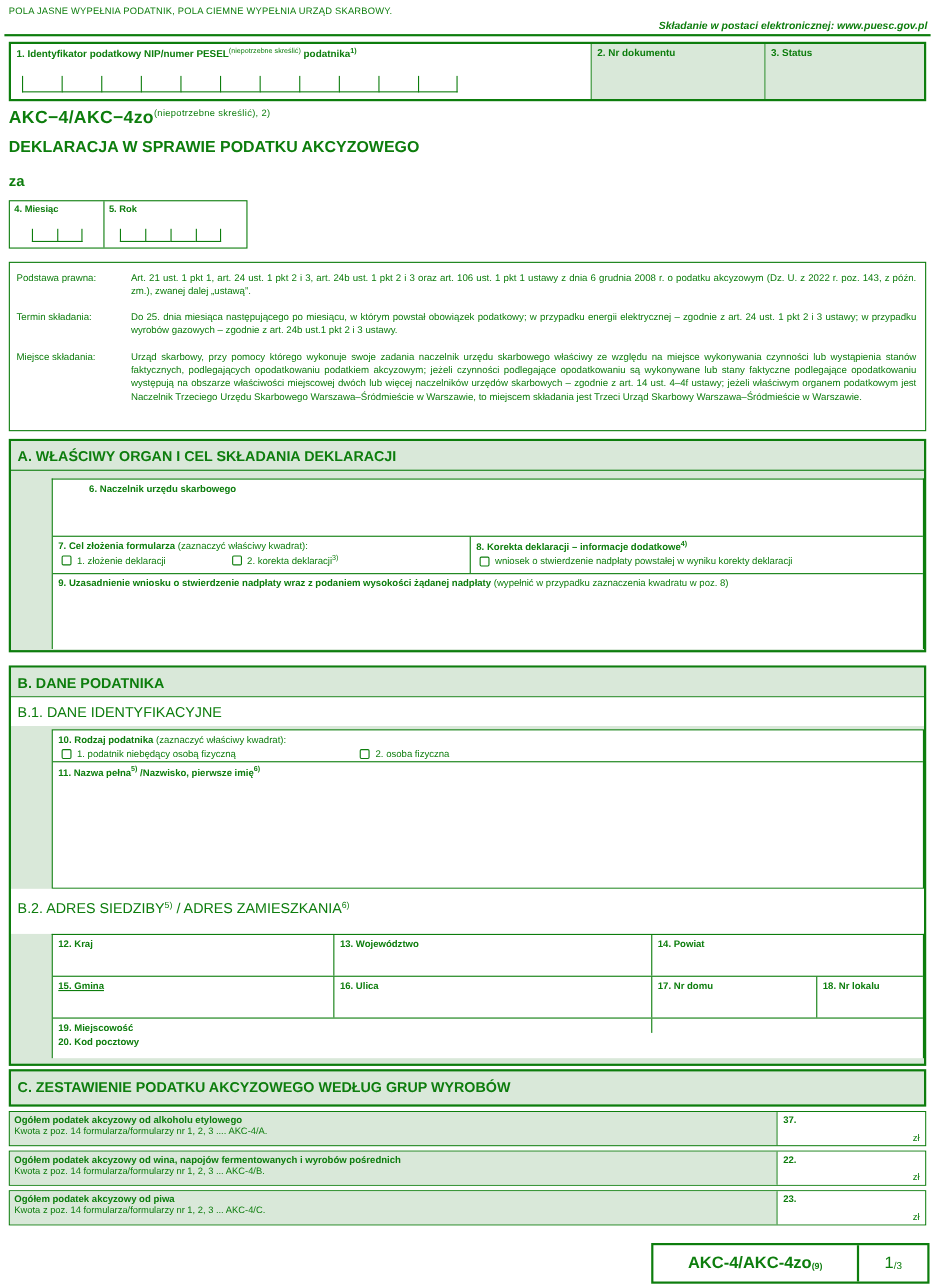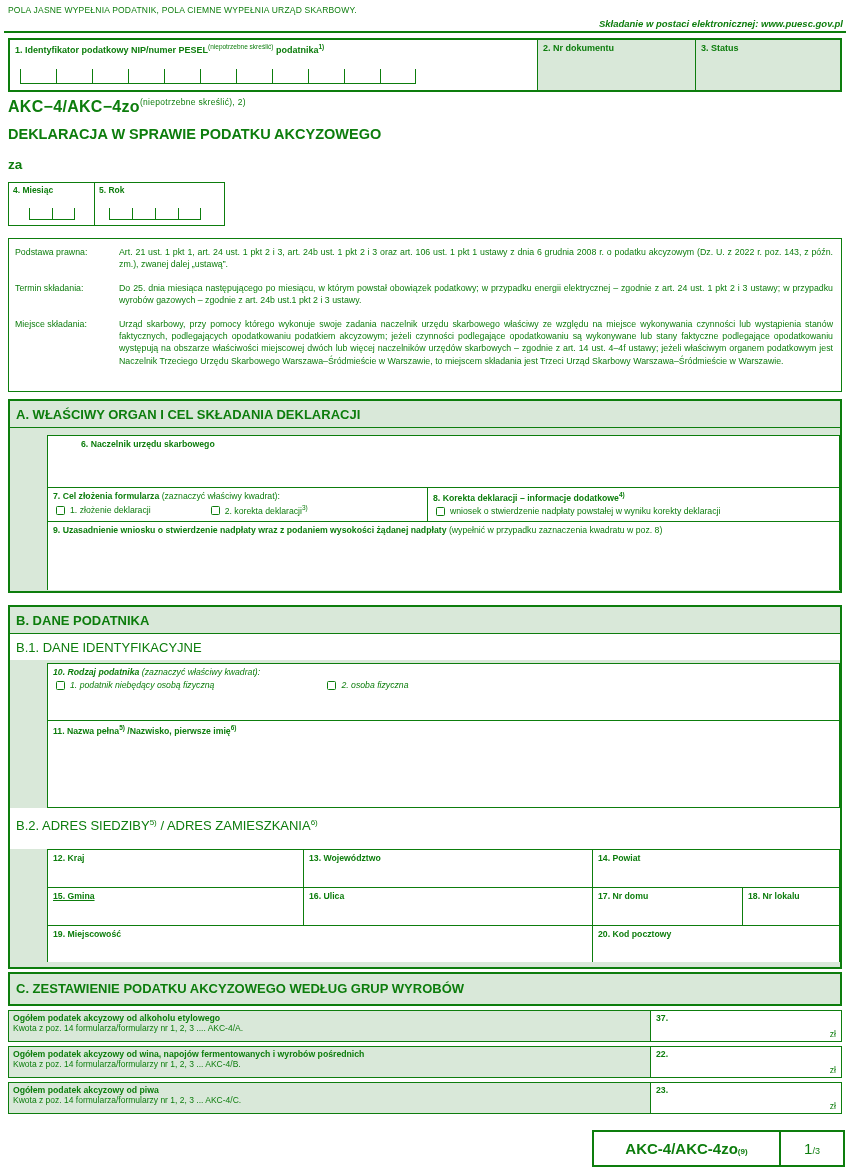--- a/index.html
+++ b/index.html
@@ -75,40 +75,40 @@
   .opt-line{display:flex;align-items:center;font-size:8.7px;padding:3px 0 0 8px;}
   .cbx{display:inline-block;width:9px;height:9px;border:1.4px solid var(--green);border-radius:1.5px;margin-right:5px;flex:none;}
   .opt2-f7{margin-left:60px;}
   .opt2-f10{margin-left:113px;}
   .row-f9{height:69px;}
 
   
   .sec-b{top:605px;height:364px;}
   .bodyb{background:var(--lgreen);}
   .box-f1011{margin-top:3px;height:145px;}
-  .row-f10{height:57px;border-bottom:1.5px solid var(--green);font-style:italic;}
+  .row-f10{height:29px;border-bottom:1.5px solid var(--green);}
   .row-f11{height:100px;}
   .band-b2{background:#fff;padding:10px 0 0 6px;height:41px;font-size:13px;}
   .band-b2 sup{font-size:8px;font-weight:normal;vertical-align:5px;}
 
   .addr-grid{margin-left:37px;background:#fff;border:1.5px solid var(--green);border-bottom:none;}
   .addr-row{display:flex;border-bottom:1.5px solid var(--green);}
   .addr-row:last-child{border-bottom:none;}
   .addr-cell{border-right:1.5px solid var(--green);}
   .addr-cell:last-child{border-right:none;}
-  .r1{height:38px;} .r2{height:38px;} .r3{height:36px;}
+  .r1{height:38px;} .r2{height:38px;} .r3{height:36px;flex-direction:column;}
   .w-kraj{width:256px;} .w-woj{width:289px;} .w-powiat{flex:1;}
   .w-gmina{width:256px;text-decoration:underline;} .w-ulica{width:289px;} .w-nrdomu{width:150px;} .w-nrlok{flex:1;}
   .w-miejsc{width:545px;} .w-kod{flex:1;}
 
   
   .sec-c-band{position:absolute;left:8px;top:972px;width:834px;height:34px;border:2px solid var(--green);background:var(--lgreen);font-size:13px;font-weight:bold;padding:7px 0 0 6px;}
   .c-row{position:absolute;left:8px;width:834px;height:32px;border:1.5px solid var(--green);display:flex;}
   .c-row-1{top:1010px;} .c-row-2{top:1046px;} .c-row-3{top:1082px;}
-  .c-title{width:642px;background:var(--lgreen);border-right:1.5px solid var(--green);padding:2px 16px 0 4px;}
+  .c-title{width:698px;background:var(--lgreen);border-right:1.5px solid var(--green);padding:2px 16px 0 4px;}
   .c-title .t{font-size:8.7px;font-weight:bold;}
   .c-title .n{font-size:8.5px;}
   .c-amount{flex:1;position:relative;background:#fff;}
   .c-num{font-size:8.7px;font-weight:bold;padding:2px 0 0 5px;}
   .c-unit{position:absolute;right:5px;bottom:2px;font-size:8.7px;}
 
   
   .footer-box{position:absolute;left:592px;top:1130px;width:253px;height:37px;border:2px solid var(--green);display:flex;background:#fff;}
   .f-code{flex:1;border-right:2px solid var(--green);display:flex;align-items:center;justify-content:center;font-size:15px;font-weight:bold;}
   .f-code .subs{font-size:8px;font-weight:bold;align-self:center;margin-top:6px;}

